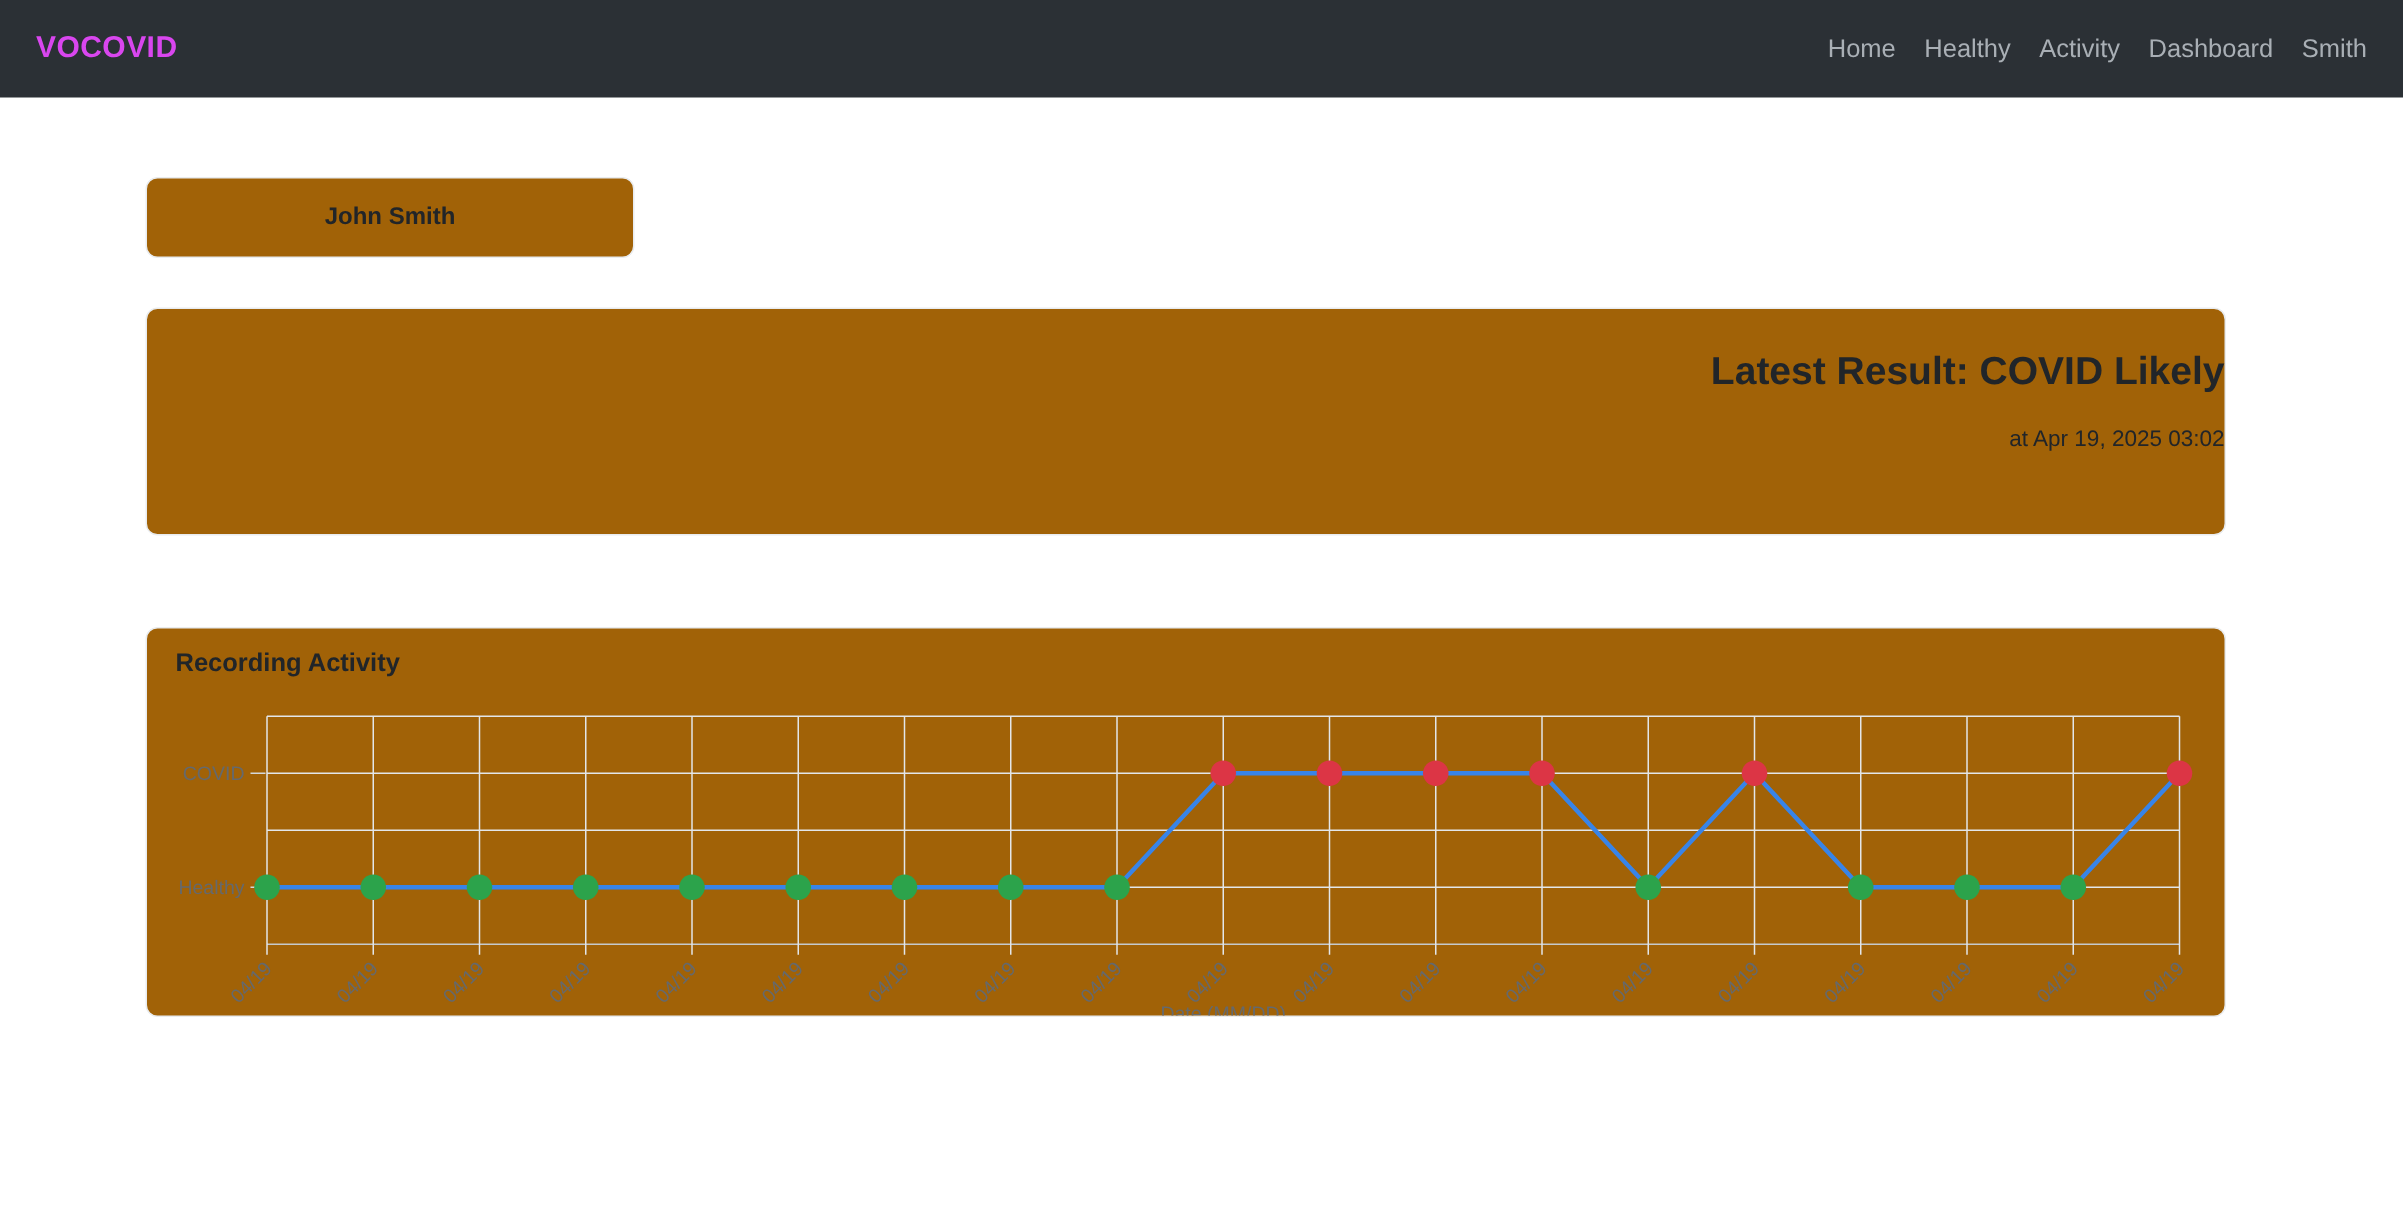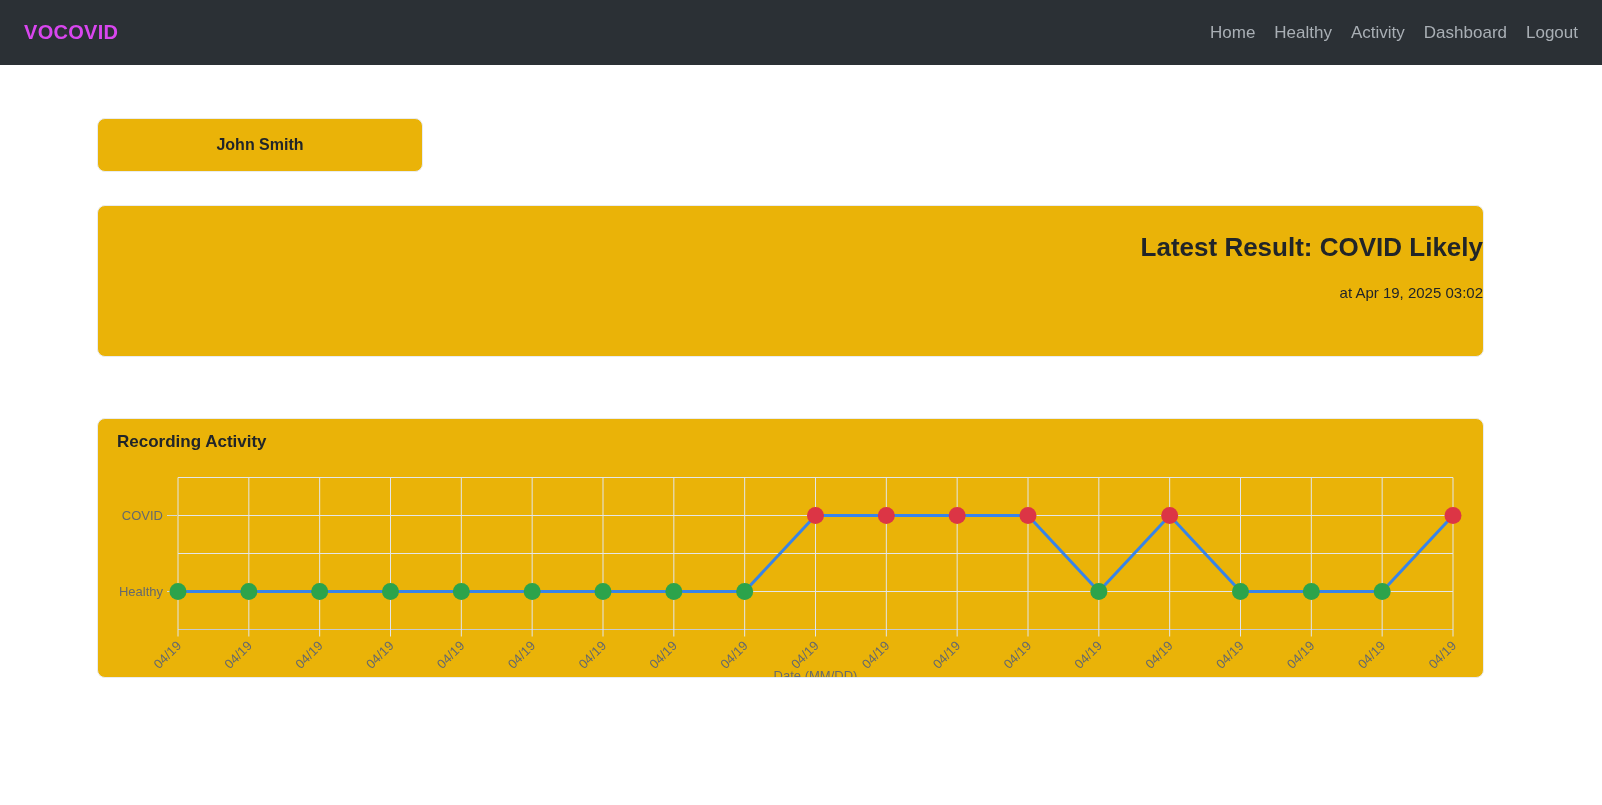--- a/index.html
+++ b/index.html
@@ -38,21 +38,21 @@
     text-decoration: none;
     cursor: pointer;
   }
   
   .container {
     width: 1387px;
     margin-left: 97px;
     margin-top: 53px;
   }
   .card {
-    background: #eab308;
+    background: #a16207;
     border: 1px solid #e9ecef;
     border-radius: 8px;
   }
   .user-card {
     width: 326px;
     height: 54px;
     display: flex;
     align-items: center;
     justify-content: center;
     font-size: 16px;
@@ -97,21 +97,21 @@
 </head>
 <body>
 
 <nav class="navbar">
   <div class="brand">VOCOVID</div>
   <div class="nav-links">
     <a class="nav-link">Home</a>
     <a class="nav-link">Healthy</a>
     <a class="nav-link">Activity</a>
     <a class="nav-link">Dashboard</a>
-    <a class="nav-link">Logout</a>
+    <a class="nav-link">Smith</a>
   </div>
 </nav>
 
 <div class="container">
 
   <div class="card user-card">
     <span>John Smith</span>
   </div>
 
   <div class="card result-card">

